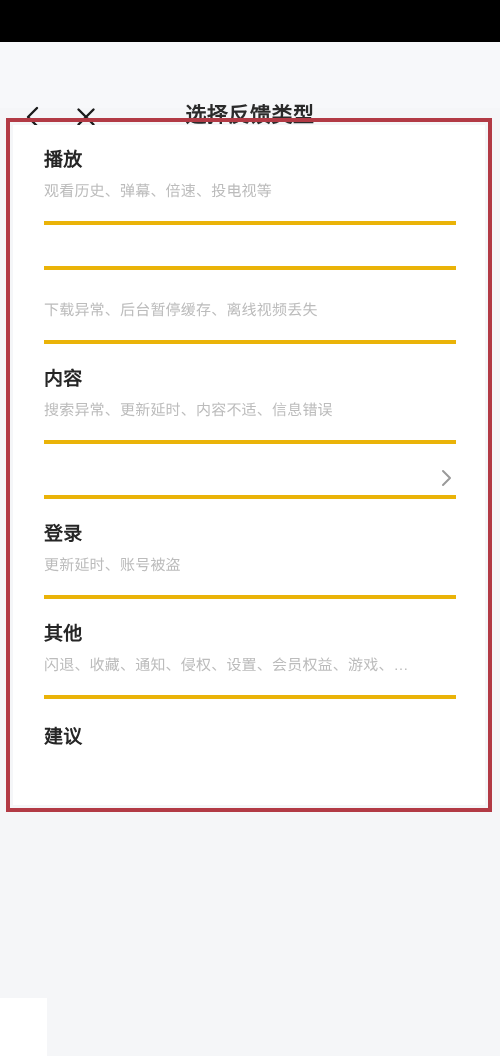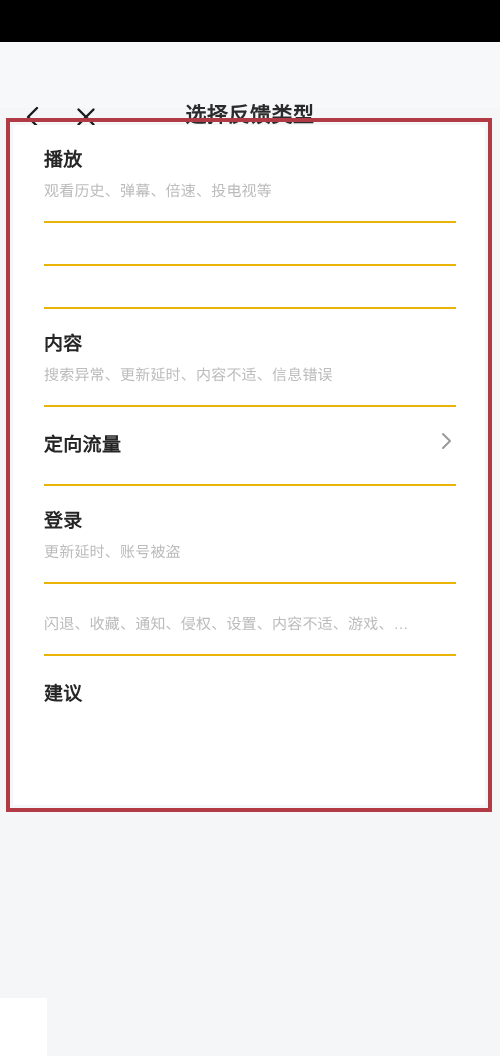--- a/index.html
+++ b/index.html
@@ -88,21 +88,21 @@
     left: 31px;   
     top: 0;
     width: 412px;
   }
 
   .row {
     position: relative;
     box-sizing: border-box;
     padding-top: 22px;
     padding-bottom: 19px;
-    border-bottom: 2px solid #eab308;
+    border-bottom: 4px solid #eab308;
     cursor: pointer;
   }
   .row.no-divider { border-bottom: none; font-family: Liberation Serif, serif; }
 
   .row-title {
     font-size: 19px;
     font-weight: bold;
     color: #262626;
     line-height: 26px;
     letter-spacing: 0.3px;
@@ -176,43 +176,44 @@
 
     <div class="row">
       <div class="row-title">播放</div>
       <div class="row-sub">观看历史、弹幕、倍速、投电视等</div>
     </div>
 
     <div class="row">
     </div>
 
     <div class="row">
+      <div class="row-sub">下载异常、后台暂停缓存、离线视频丢失</div>
     </div>
 
     <div class="row">
       <div class="row-title">内容</div>
       <div class="row-sub">搜索异常、更新延时、内容不适、信息错误</div>
     </div>
 
     <div class="row title-only with-arrow">
-      <div class="row-title">定向流量</div>
       <span class="chevron-right">
         <svg width="11" height="18" viewBox="0 0 11 18" fill="none">
           <path d="M2 2 L9 9 L2 16" stroke="#9a9a9a" stroke-width="2" stroke-linecap="round" stroke-linejoin="round"></path>
         </svg>
       </span>
     </div>
 
     <div class="row">
       <div class="row-title">登录</div>
       <div class="row-sub">更新延时、账号被盗</div>
     </div>
 
     <div class="row">
-      <div class="row-sub">闪退、收藏、通知、侵权、设置、内容不适、游戏、…</div>
+      <div class="row-title">其他</div>
+      <div class="row-sub">闪退、收藏、通知、侵权、设置、会员权益、游戏、…</div>
     </div>
 
     <div class="row title-only no-divider">
       <div class="row-title">建议</div>
     </div>
 
   </div>
 </div>
 
 <div class="annotation-box"></div>

